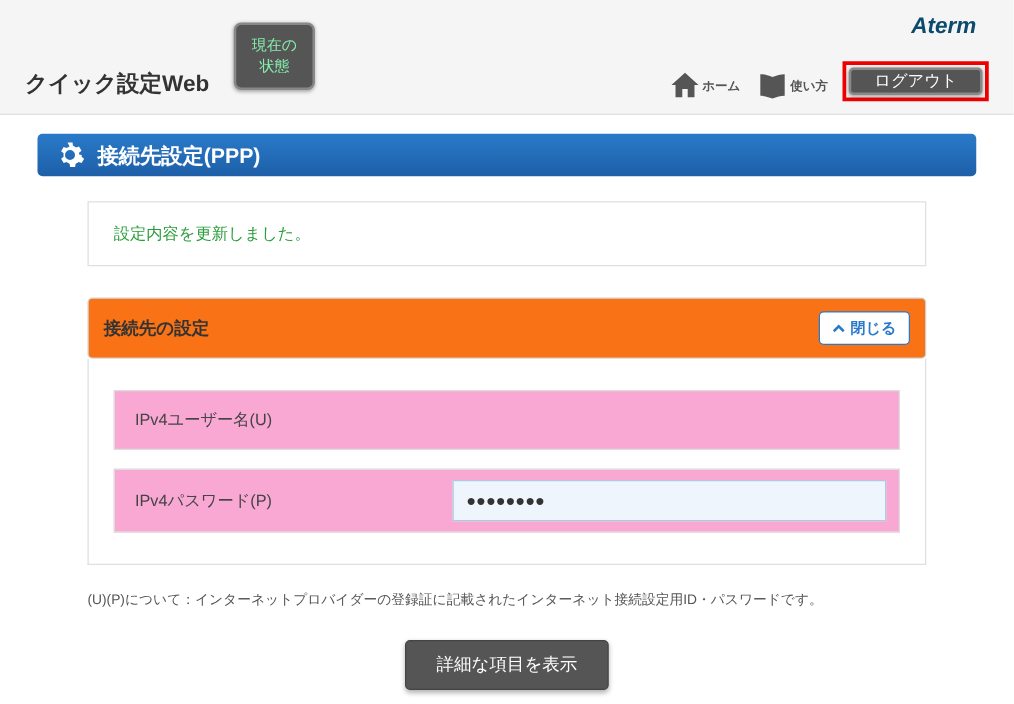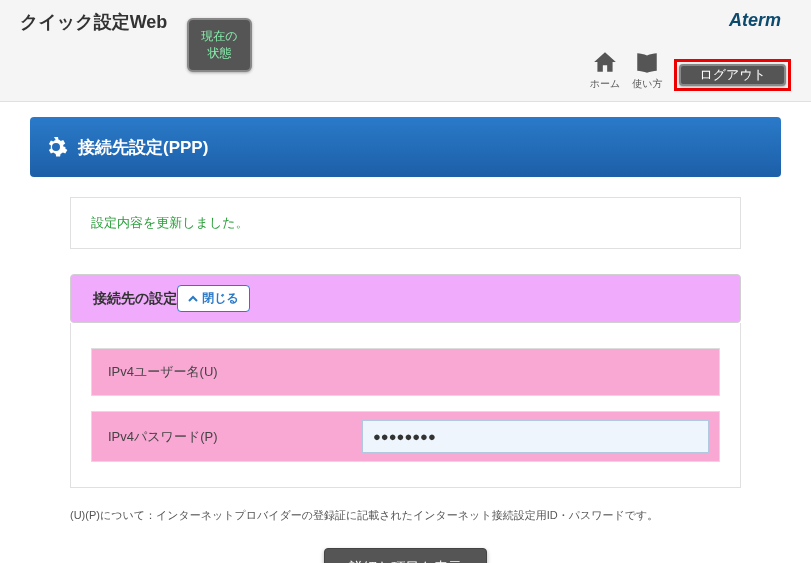--- a/index.html
+++ b/index.html
@@ -1,41 +1,41 @@
 <!DOCTYPE html>
 <html><head>
   <meta charset="utf-8">
   <style>
     * { box-sizing: border-box; margin: 0; padding: 0; }
     body { font-family: "Meiryo", "Hiragino Sans", sans-serif; background: #fff; width: 811px; }
     
     .header { background: #f5f5f5; padding: 10px 20px; display: flex; align-items: flex-start; justify-content: space-between; border-bottom: 1px solid #e0e0e0; }
     .header-left { display: flex; align-items: flex-start; gap: 20px; }
     .title-block { }
-    .app-title { font-size: 18px; font-weight: bold; color: #333; }
+    .app-title { font-size: 18px; font-weight: bold; color: #333; margin-top: 45px; }
     .subtitle { font-size: 11px; color: #888; margin-left: 10px; }
     .status-button { background: #555; color: #86efac; border: 2px solid #888; border-radius: 6px; padding: 8px 12px; font-size: 12px; text-align: center; cursor: pointer; margin-top: 8px; box-shadow: 0 1px 3px rgba(0,0,0,0.3); }
     .brand { font-style: italic; font-size: 18px; color: #0c4a6e; font-weight: bold; margin-right: 10px; text-align: center; }
     .header-right-inner { display: flex; align-items: flex-end; gap: 12px; margin-top: 18px; }
-    .nav-item { display: flex; flex-direction: column; align-items: center; cursor: pointer; }
+    .nav-item { display: flex; flex-direction: row; align-items: center; cursor: pointer; font-weight: bold; }
     .nav-icon { width: 28px; height: 26px; }
     .nav-label { font-size: 10px; color: #555; margin-top: 2px; }
     .logout-wrap { border: 3px solid #e00; padding: 2px; }
     .logout-button { background: #555; color: #fff; border: 2px solid #888; border-radius: 4px; padding: 0 18px; font-size: 13px; cursor: pointer; box-shadow: 0 1px 3px rgba(0,0,0,0.3); }
     
     .content { padding: 0 30px 30px; }
-    .page-title-bar { background: linear-gradient(#2a7ac9, #1d5fa8); color: #fff; padding: 18px 14px; border-radius: 4px; display: flex; align-items: center; gap: 10px; margin-top: 15px; }
+    .page-title-bar { background: linear-gradient(#2a7ac9, #1d5fa8); color: #fff; padding: 5px 14px; border-radius: 4px; display: flex; align-items: center; gap: 10px; margin-top: 15px; }
     .gear-icon { width: 24px; height: 24px; fill: #fff; }
     .page-title-text { font-size: 17px; font-weight: bold; }
     
     .message-box { border: 1px solid #e0e0e0; padding: 16px 20px; margin: 20px 40px 0; }
     .message-text { color: #2a9d3a; font-size: 13px; }
     
     .panel { margin: 25px 40px 0; }
-    .panel-header { border: 1px solid #d0d0d0; border-radius: 4px; padding: 10px 22px; display: flex; align-items: center; background: #f0abfc; }
+    .panel-header { border: 1px solid #d0d0d0; border-radius: 4px; padding: 10px 12px; display: flex; justify-content: space-between; align-items: center; background: #f97316; }
     .panel-title { font-size: 14px; font-weight: bold; color: #333; }
     .close-btn { border: 1px solid #2a7ac9; border-radius: 4px; padding: 4px 10px; color: #2a7ac9; font-size: 12px; cursor: pointer; display: flex; align-items: center; gap: 4px; background: #fff; font-weight: bold; }
     
     .form-section { border: 1px solid #e0e0e0; border-top: none; padding: 25px 20px; background: #fff; }
     .form-row { display: flex; align-items: center; margin-bottom: 15px; border: 1px solid #ddd; background: #f9a8d4; }
     .form-row:last-child { margin-bottom: 0; }
     .form-label { width: 260px; padding: 14px 16px; font-size: 13px; color: #444; }
     .form-input-cell { flex: 1; padding: 8px 10px; }
     .form-input { width: 100%; padding: 8px 10px; border: 1px solid #b0c8e0; background: #eef5fc; font-size: 13px; color: #333; }
     

